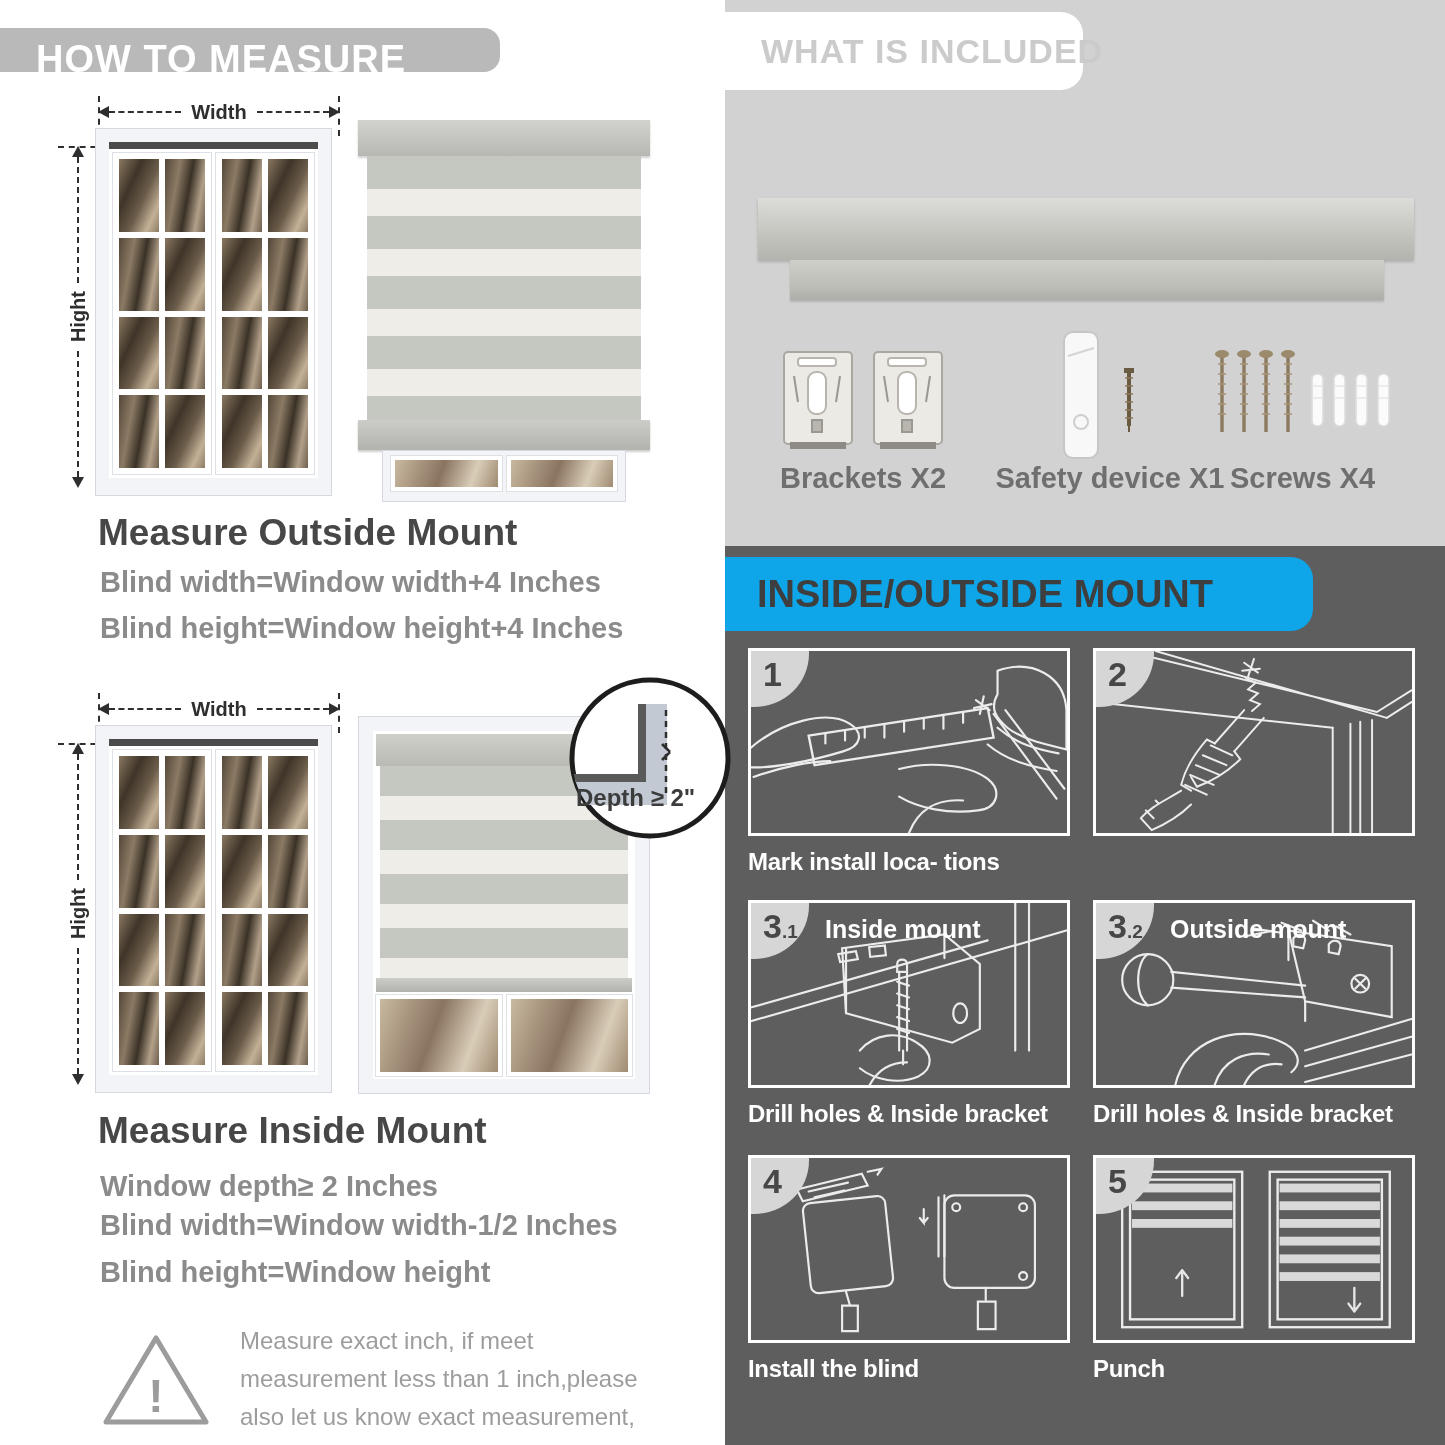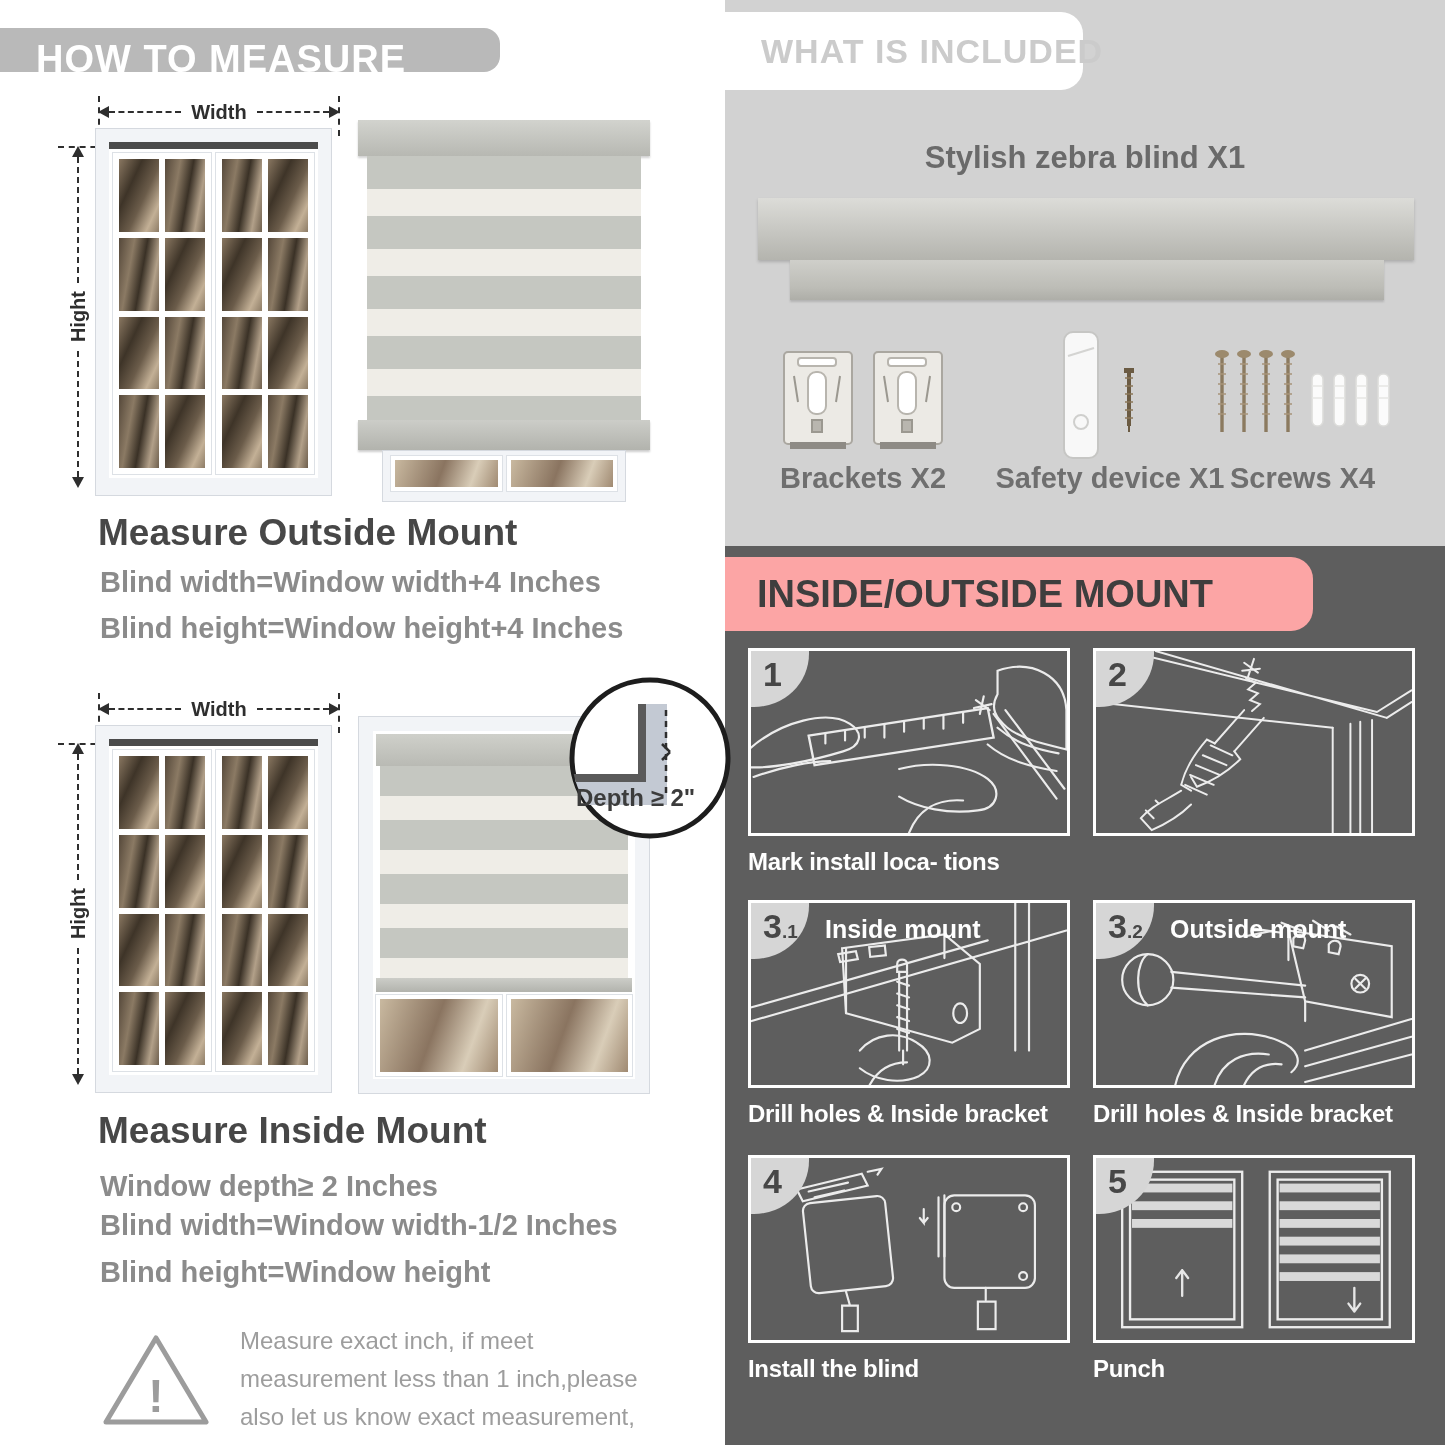--- a/index.html
+++ b/index.html
@@ -9,21 +9,21 @@
   
   .right-light{position:absolute;left:725px;top:0;width:720px;height:546px;background:#d2d2d2;}
   .right-dark{position:absolute;left:725px;top:546px;width:720px;height:899px;background:#5e5e5e;}
 
   
   .banner{position:absolute;font-weight:bold;white-space:nowrap;}
   .banner-how{left:0;top:28px;width:464px;height:44px;background:#b9b9b9;border-radius:0 16px 16px 0;
               color:#ffffff;font-size:38px;line-height:62px;padding-left:36px;letter-spacing:1px;}
   .banner-included{left:725px;top:12px;width:322px;height:78px;background:#ffffff;border-radius:0 22px 22px 0;
               color:#cbcbcb;font-size:34px;line-height:78px;padding-left:36px;letter-spacing:1px;}
-  .banner-mount{left:725px;top:557px;width:556px;height:74px;background:#fca5a5;border-radius:0 22px 22px 0;
+  .banner-mount{left:725px;top:557px;width:556px;height:74px;background:#0ea5e9;border-radius:0 22px 22px 0;
               color:#3e3e3e;font-size:38px;line-height:74px;padding-left:32px;}
 
   
   .meas-w{position:absolute;display:flex;align-items:center;height:20px;color:#2e2e2e;
           font-weight:bold;font-size:20px;}
   .meas-w .dash{flex:1;border-top:2px dashed #2e2e2e;height:0;}
   .meas-w .lab{margin:8px 10px;}
   .ah{width:0;height:0;border-top:6px solid transparent;border-bottom:6px solid transparent;}
   .ah-l{border-right:11px solid #2e2e2e;}
   .ah-r{border-left:11px solid #2e2e2e;}
@@ -244,21 +244,20 @@
   <div class="sec-line" style="left:100px;top:1209px;">Blind width=Window width-1/2 Inches</div>
   <div class="sec-line" style="left:100px;top:1256px;">Blind height=Window height</div>
 
   <svg class="warn-icon" viewBox="0 0 116 100">
     <path d="M58,8 L108,92 L8,92 Z" fill="none" stroke="#9c9c9c" stroke-width="5" stroke-linejoin="round"></path>
     <text x="58" y="82" text-anchor="middle" font-size="46" font-weight="bold" fill="#9c9c9c" font-family="Liberation Sans, sans-serif">!</text>
   </svg>
   <div class="warn-text">Measure exact inch, if meet measurement less than 1 inch,please also let us know exact measurement, please do not leave it</div>
 
   <div class="banner banner-included">WHAT IS INCLUDED</div>
-  <div class="blind-caption">Stylish zebra blind X1</div>
   <div class="rail1"></div>
   <div class="rail2"></div>
 
   <svg class="item-img" style="left:778px;top:342px;width:170px;height:118px;" viewBox="0 0 170 118">
     <g stroke="#aaa7a0" stroke-width="2" fill="#eceae5">
       <rect x="6" y="10" width="68" height="92" rx="4"></rect>
       <rect x="96" y="10" width="68" height="92" rx="4"></rect>
     </g>
     <g stroke="#b8b5ae" stroke-width="2" fill="#ffffff">
       <rect x="30" y="30" width="18" height="42" rx="8"></rect>

